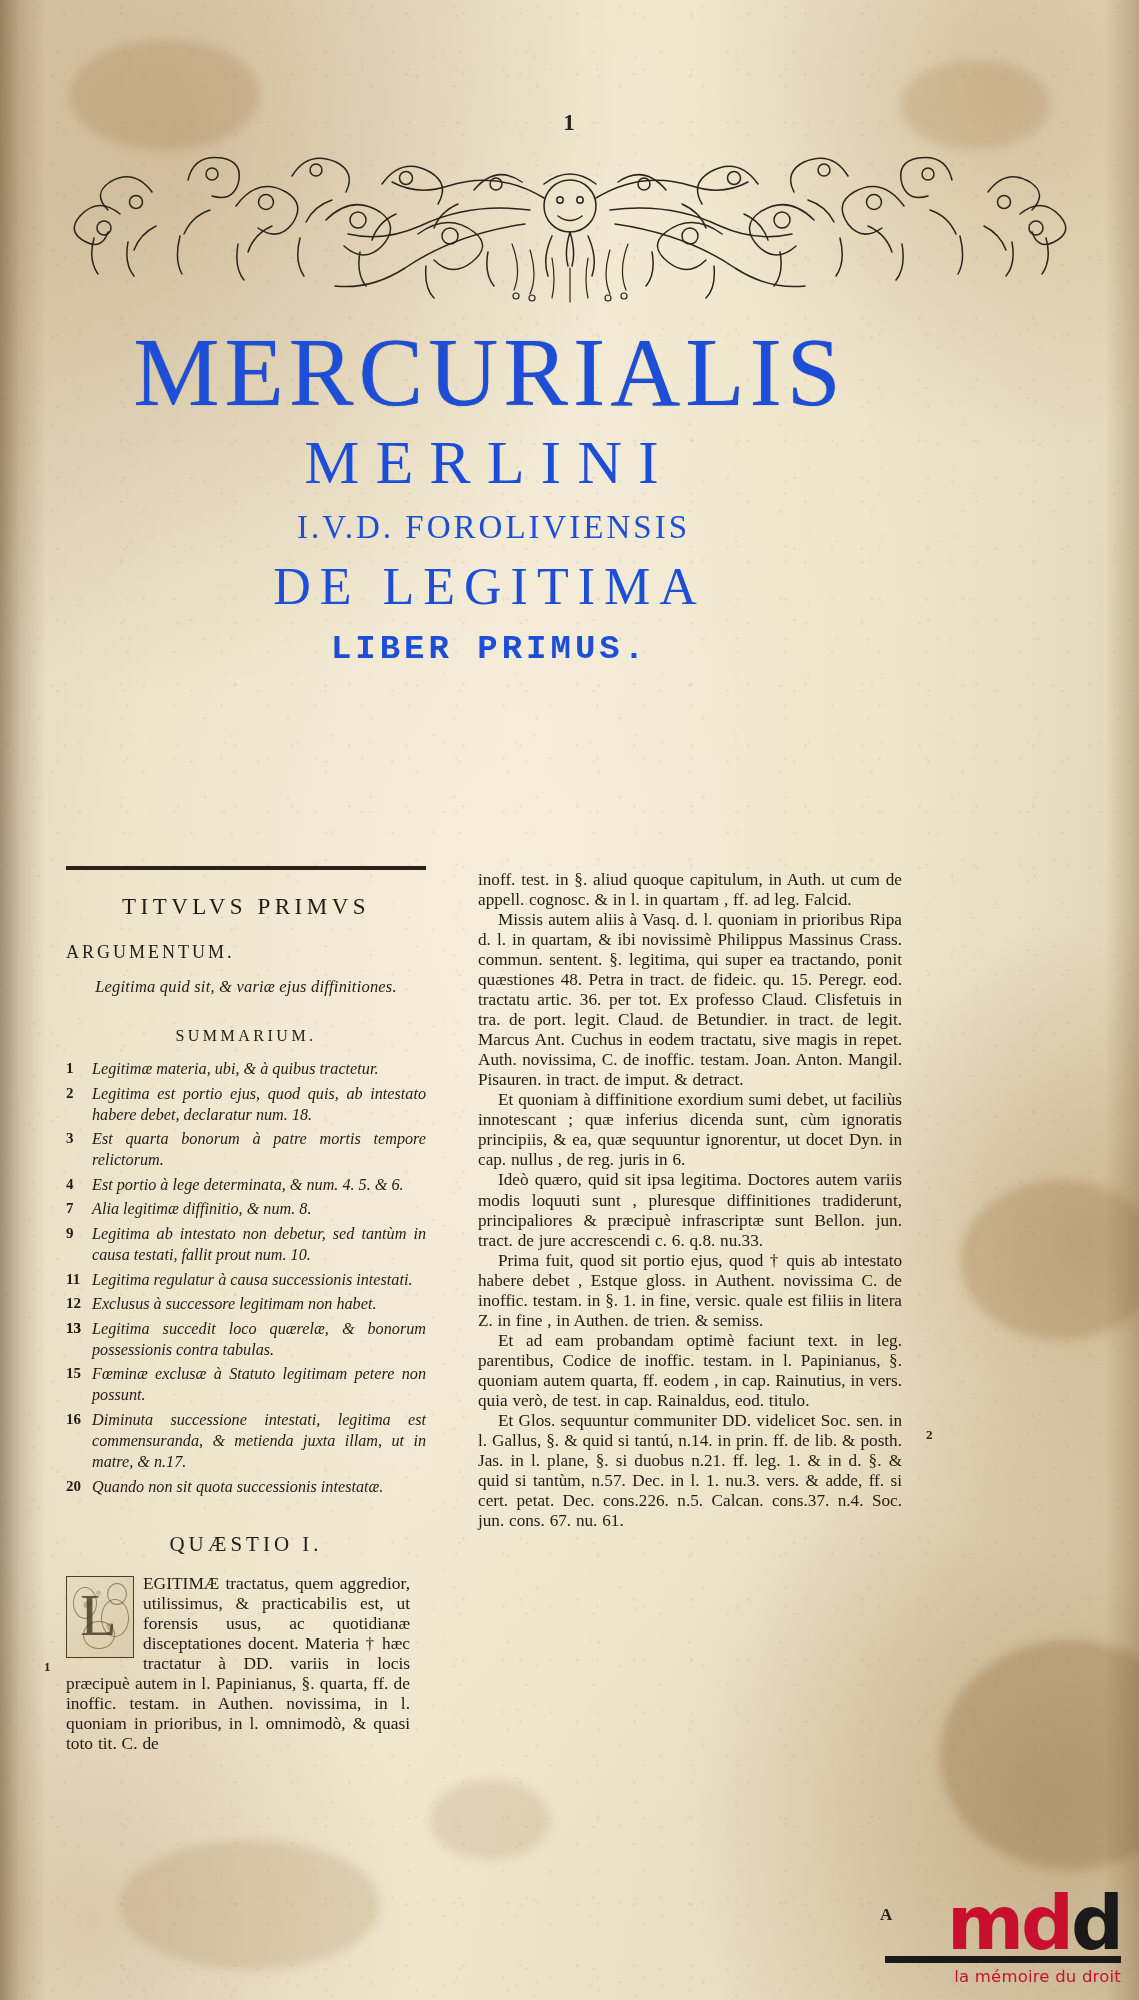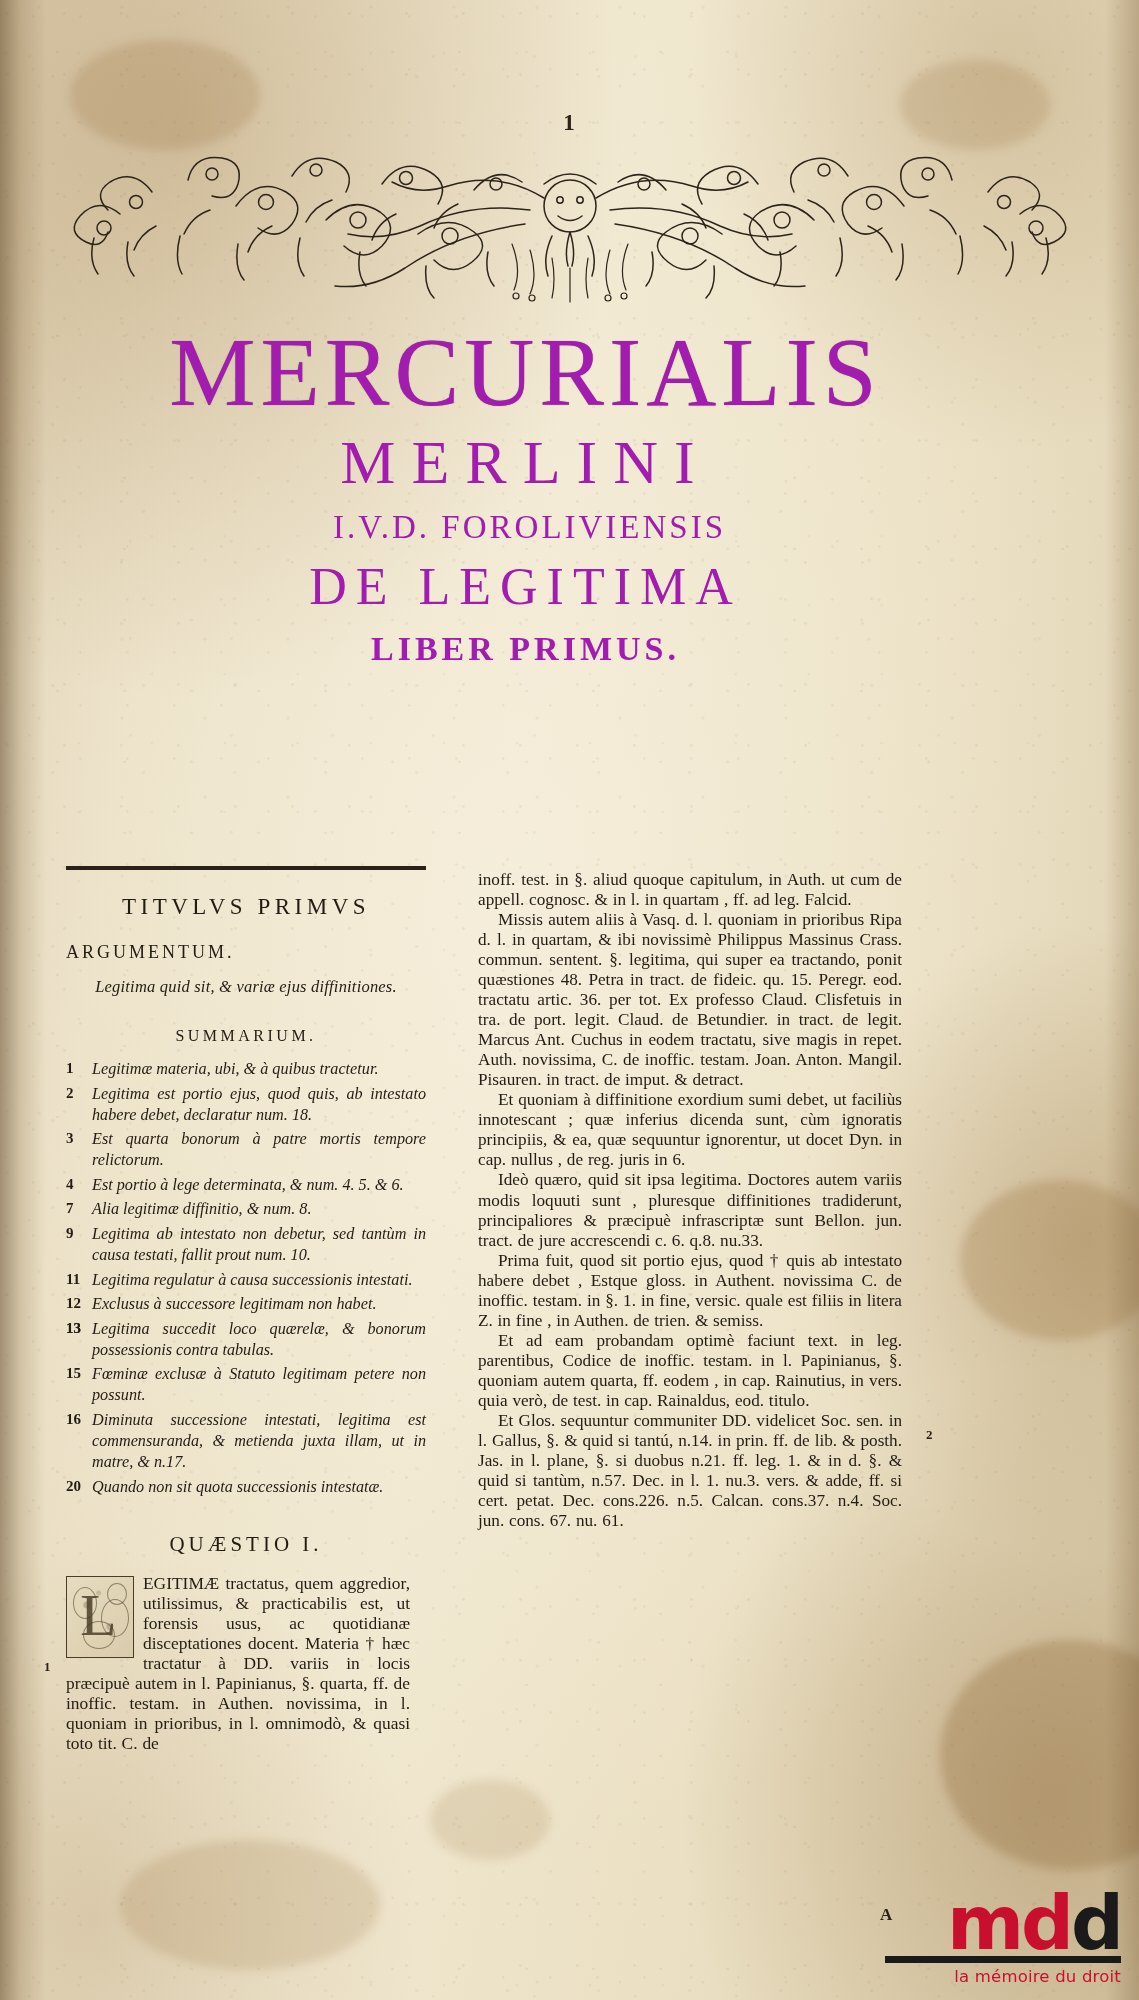--- a/index.html
+++ b/index.html
@@ -54,27 +54,27 @@
   .folio{
     position:absolute;top:110px;left:0;width:1139px;text-align:center;
     font-size:23px;font-weight:bold;color:#2b2318;letter-spacing:1px;
   }
 
   
   #headpiece{position:absolute;left:60px;top:140px;width:1020px;height:175px;}
   #headpiece svg{width:100%;height:100%;display:block;}
 
   
-  #titleblock{position:absolute;left:0;top:325px;width:979px;text-align:center;color:#a21caf;margin-left:36px;}
+  #titleblock{position:absolute;left:0;top:325px;width:979px;text-align:center;color:#1d4ed8;}
   .t1{font-size:97px;letter-spacing:5px;line-height:.98;font-weight:400;
       text-shadow:0 0 1px rgba(40,30,15,.55);}
   .t2{font-size:62px;letter-spacing:16px;line-height:1.12;margin-top:8px;}
   .t3{font-size:33px;letter-spacing:3px;line-height:1.25;margin-top:10px;padding-left:8px;}
   .t4{font-size:52px;letter-spacing:9px;line-height:1.15;margin-top:8px;}
-  .t5{font-size:34px;letter-spacing:4px;font-weight:bold;line-height:1.2;margin-top:12px;}
+  .t5{font-size:34px;letter-spacing:4px;font-weight:bold;line-height:1.2;margin-top:12px;font-family:Liberation Mono, monospace;}
 
   
   #rule{position:absolute;left:66px;top:866px;width:360px;height:4px;background:#2a2219;}
   .col{position:absolute;top:880px;color:#221c14;}
   #colL{left:66px;width:360px;}
   #colR{left:478px;width:440px;top:870px;}
 
   .h-title{font-size:23px;letter-spacing:4.5px;text-align:center;margin:14px 0 2px;}
   .h-arg{font-size:18px;letter-spacing:3px;text-align:left;margin:22px 0 0;}
   .arg-line{font-family:"Liberation Serif",serif;font-style:italic;font-size:16.5px;

